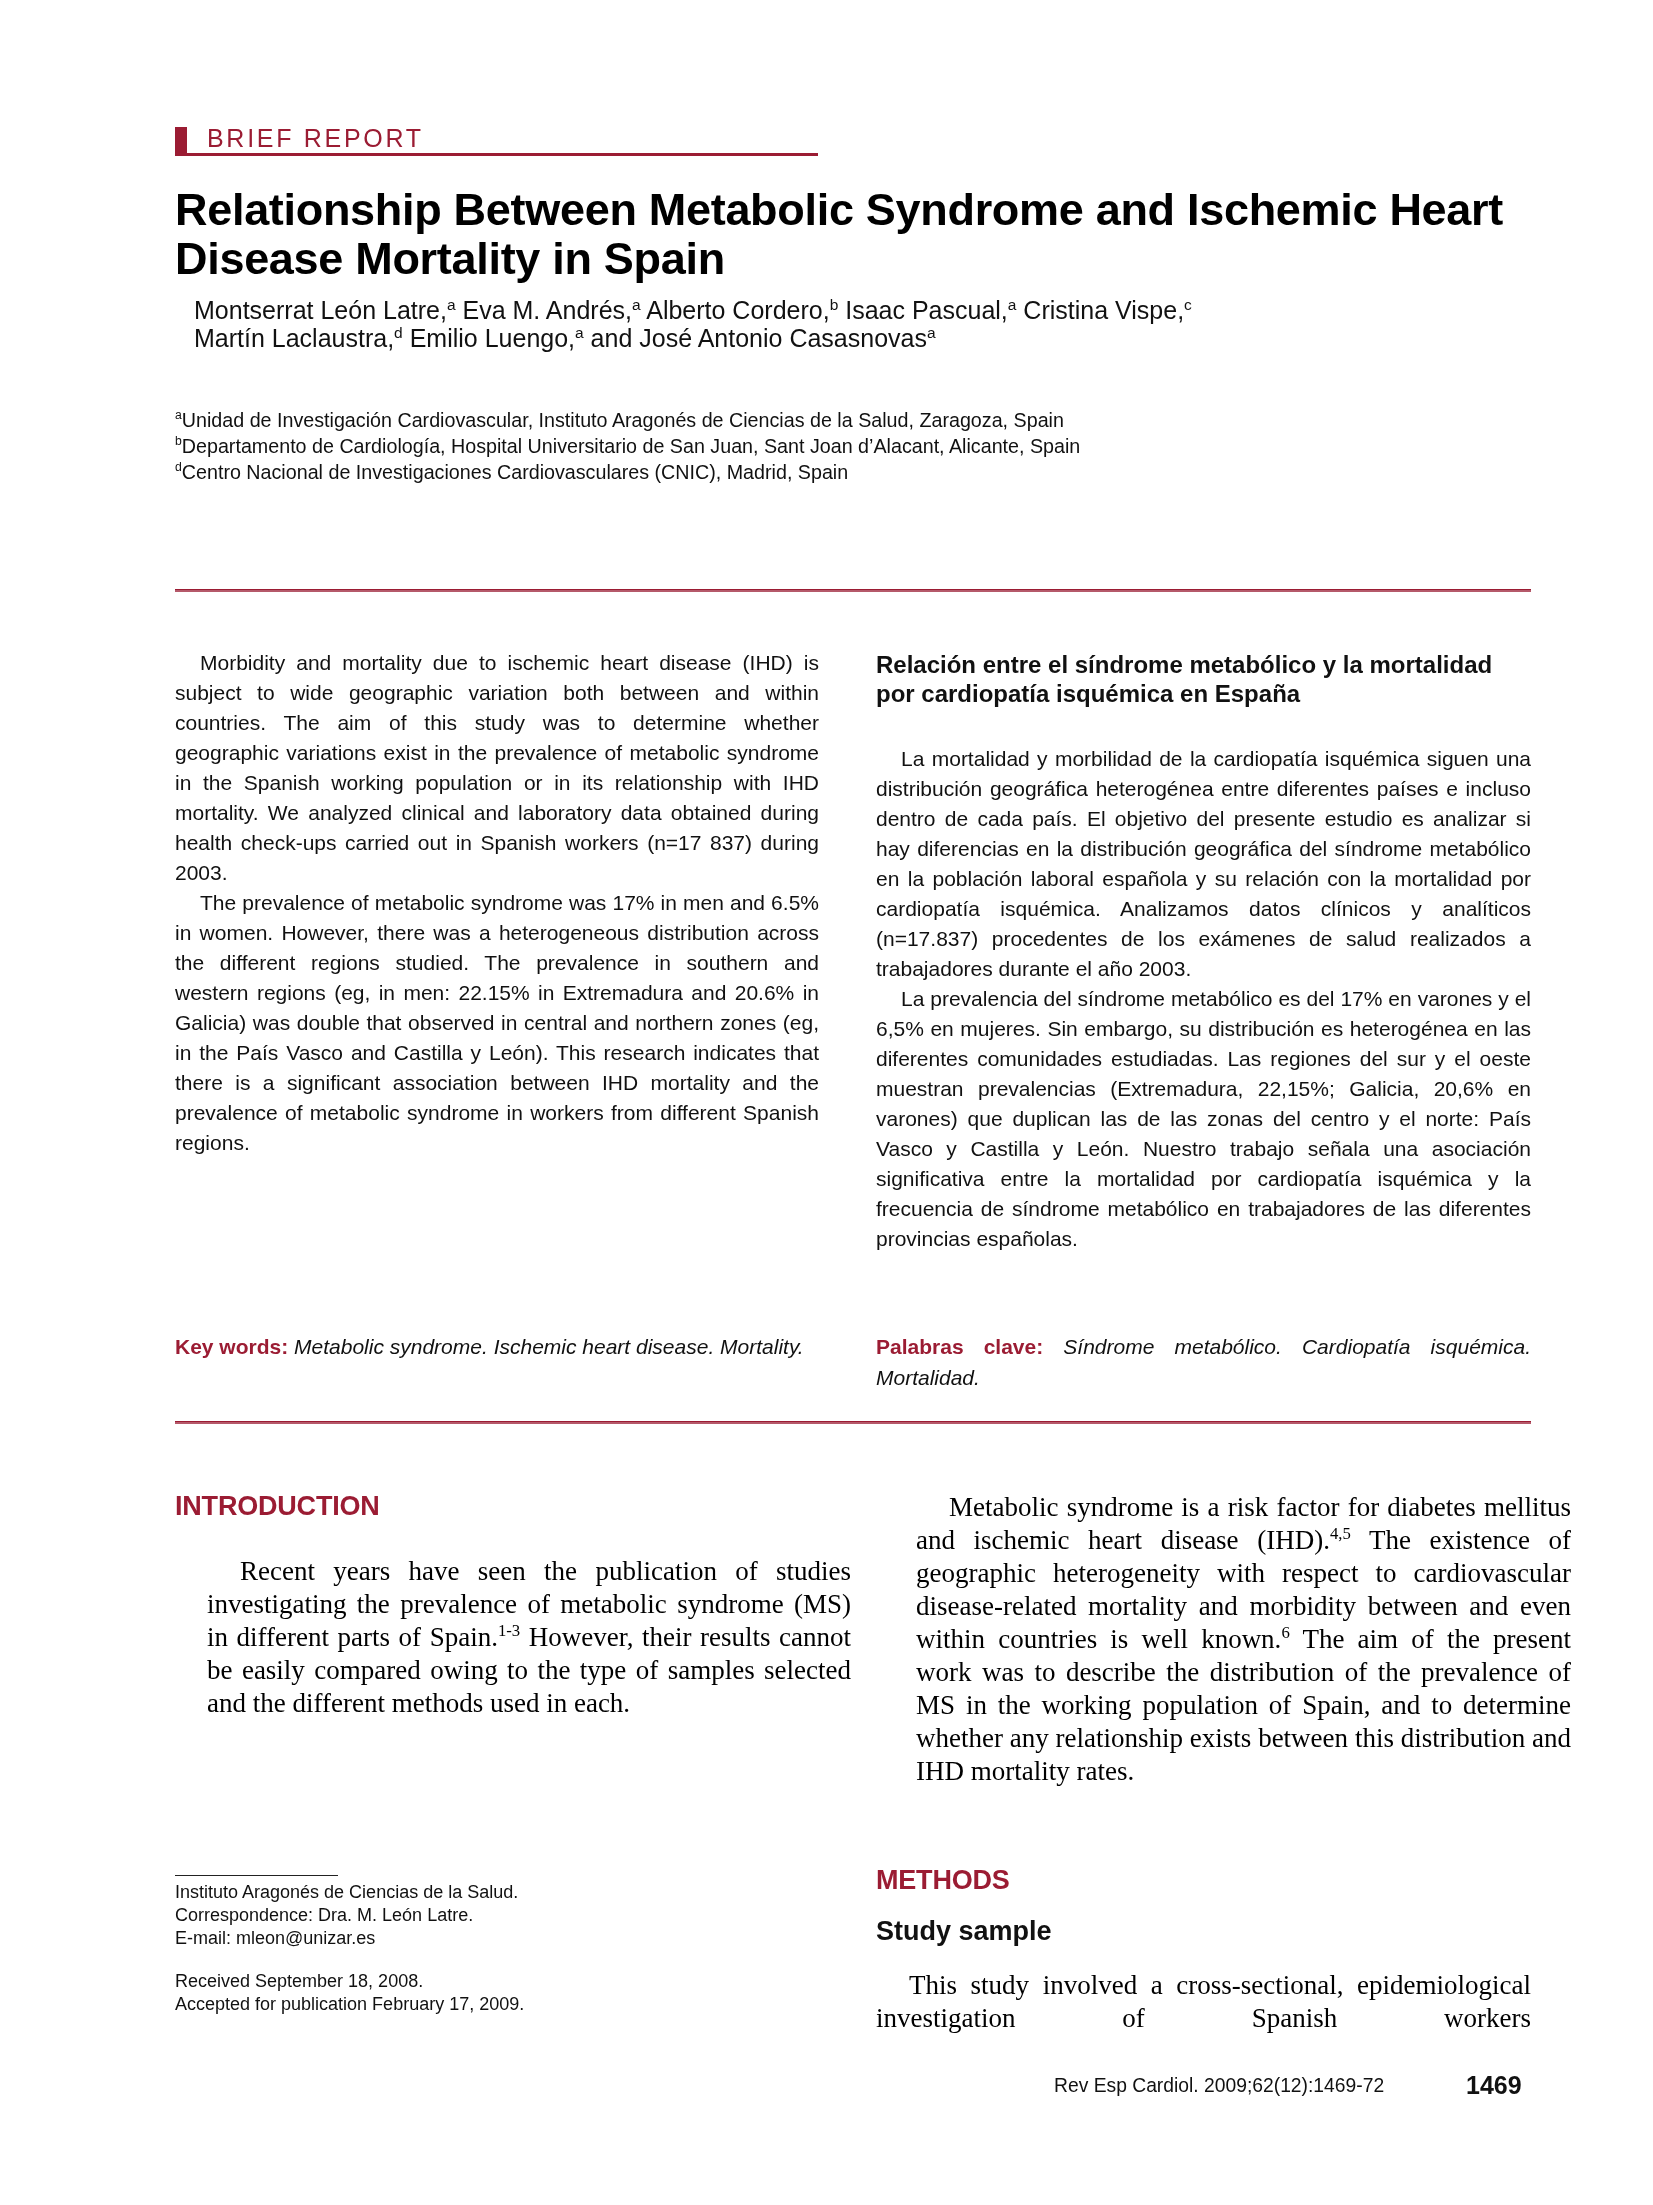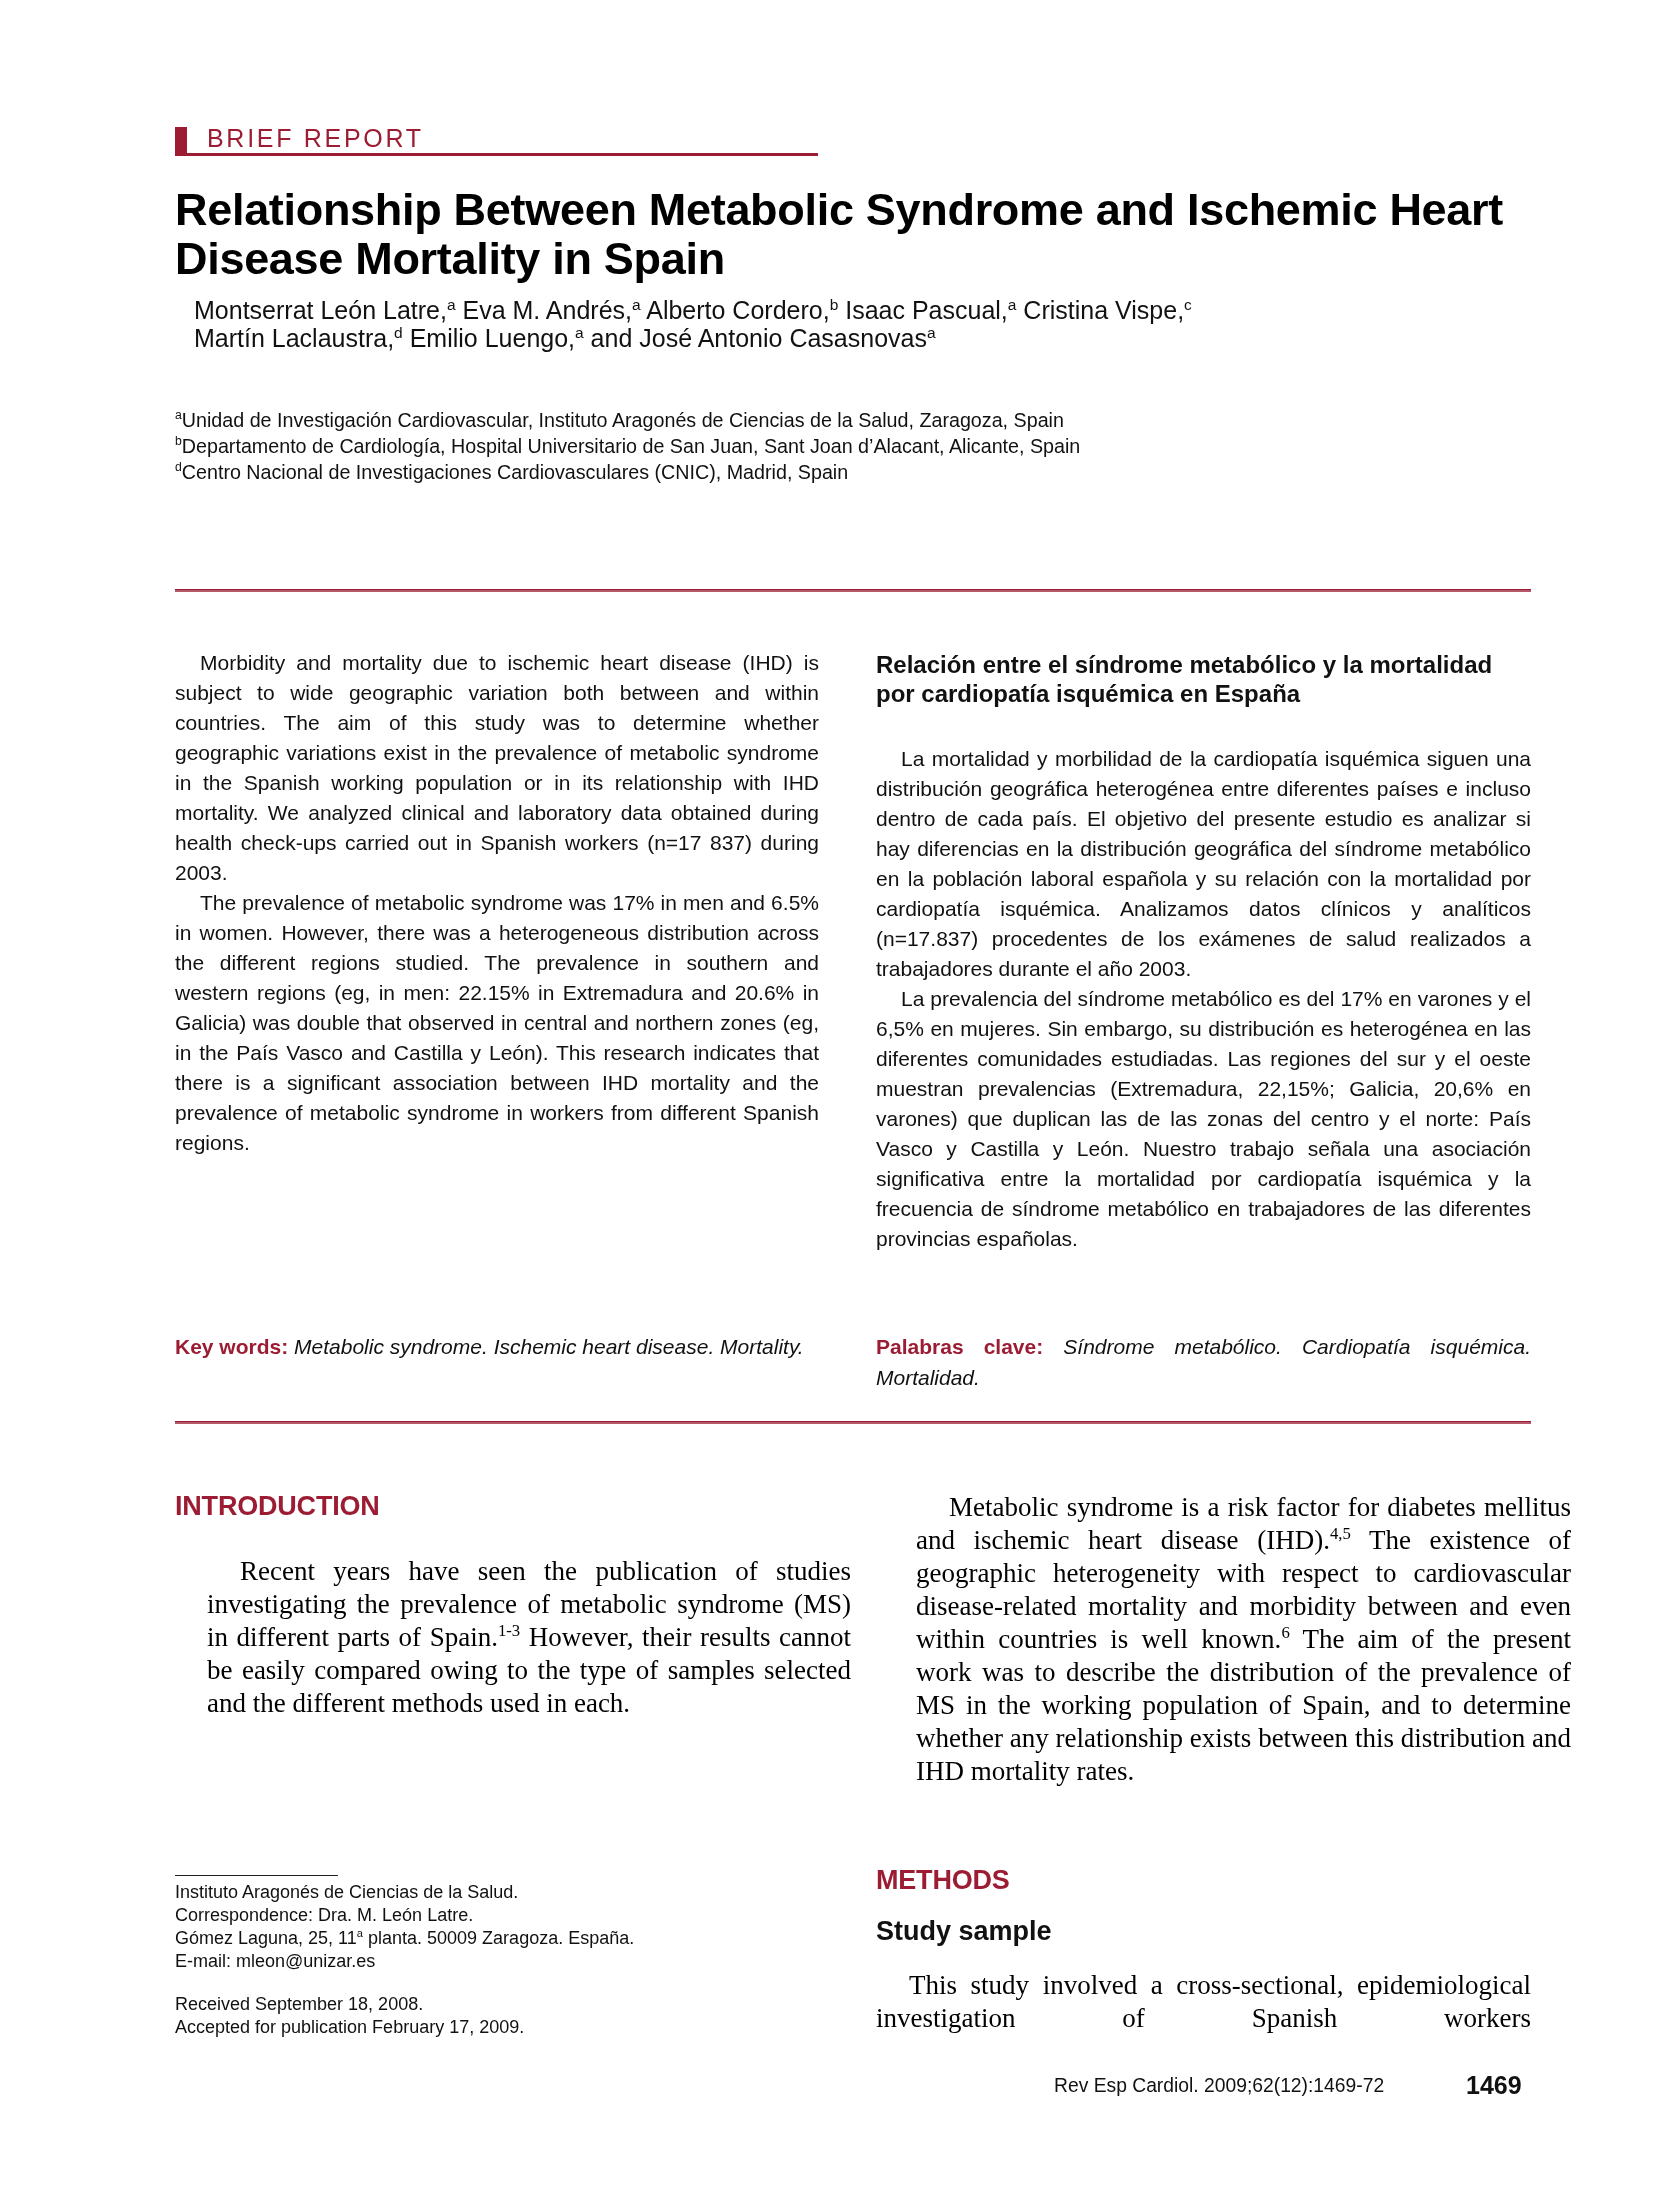--- a/index.html
+++ b/index.html
@@ -119,21 +119,20 @@
 <div id="methods-heading" class="abs sans h-red">METHODS</div>
 <div id="study-heading" class="abs sans">Study sample</div>
 <div id="methods-body" class="abs col-right serif body-text">
   <p class="last-justify">This study involved a cross-sectional, epidemiological investigation of Spanish workers</p>
 </div>
 
 <div id="footnote-rule" class="abs"></div>
 <div id="correspondence" class="abs sans">
   <div>Instituto Aragonés de Ciencias de la Salud.</div>
   <div>Correspondence: Dra. M. León Latre.</div>
-  <div><span>Gómez Laguna, 25, 11</span><sup>a</sup><span> planta. 50009 Zaragoza. España.</span></div>
   <div>E-mail: mleon@unizar.es</div>
   <div class="gap"></div>
   <div>Received September 18, 2008.</div>
   <div>Accepted for publication February 17, 2009.</div>
 </div>
 
 <div id="footer-citation" class="abs sans">Rev Esp Cardiol. 2009;62(12):1469-72</div>
 <div id="footer-page" class="abs sans">1469</div>
 
 

